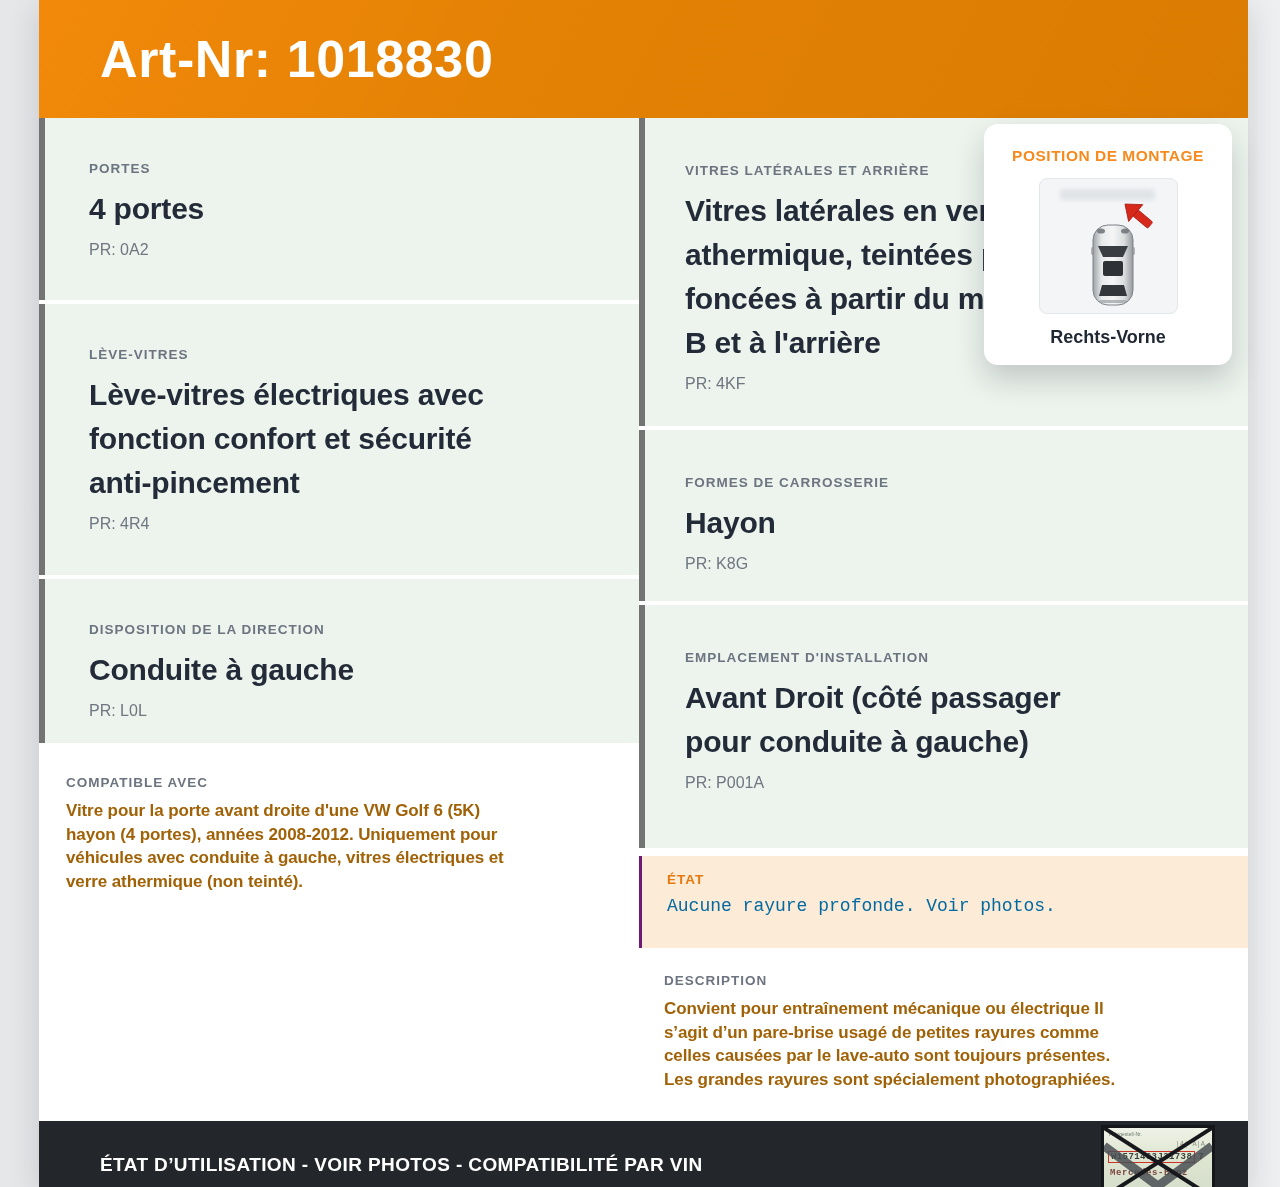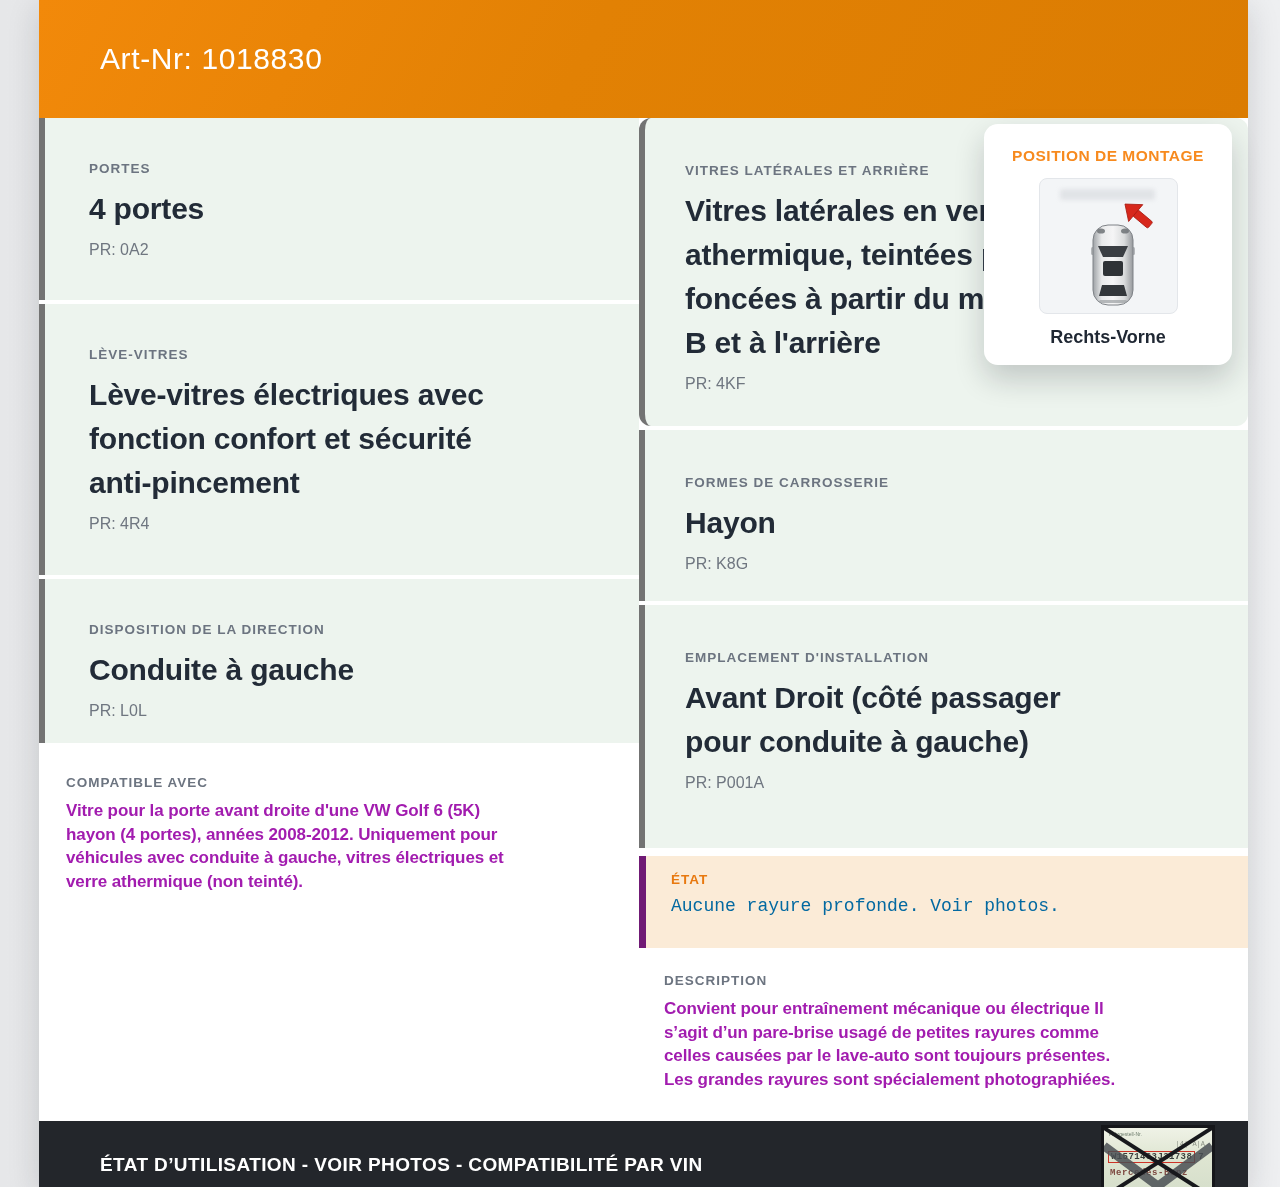--- a/index.html
+++ b/index.html
@@ -11,39 +11,39 @@
   }
   .page {
     position:absolute; left:39px; top:0; width:1209px; height:1187px;
     background:#fff; box-shadow:0 8px 30px rgba(25,30,38,.16);
   }
   
   .hdr {
     height:118px; background:linear-gradient(118deg,#F2890A 0%, #E28104 45%, #DB7C02 100%);
     display:flex; align-items:center; padding-left:61px;
   }
-  .hdr-title { color:#fff; font-size:30px; font-weight:400; letter-spacing:.6px; }
+  .hdr-title { color:#fff; font-size:52px; font-weight:700; letter-spacing:.6px; }
   
   .content { position:relative; display:grid; grid-template-columns:600px 609px; min-height:981px; background:#fff; }
   .col { display:flex; flex-direction:column; }
   .card { flex:none; overflow:hidden; background:#fff; }
   .card.green { background:#EDF4EE; border-left:6px solid #737373; }
-  .card.orange { background:#FBEBD7; border-left:7px solid #701a75; }
+  .card.orange { background:#FBEBD7; border-left:3px solid #701a75; }
   .col-left  .card.green { padding:43px 30px 20px 44px; }
   .col-right .card.green { padding:45px 20px 20px 40px; }
   .label { font-size:13.5px; font-weight:700; color:#6C7480; letter-spacing:1px; }
   .label.orange-lbl { color:#E8790F; }
   .title { font-size:30px; font-weight:700; color:#222B37; line-height:44px; margin-top:11px; white-space:pre-line; letter-spacing:-.2px; }
   .pr { font-size:16px; color:#6F7680; margin-top:10px; }
-  .body-strong { font-size:17px; font-weight:700; color:#a21caf; line-height:23.5px; margin-top:9px; white-space:pre-line; letter-spacing:-.1px; }
+  .body-strong { font-size:17px; font-weight:700; color:#a16207; line-height:23.5px; margin-top:9px; white-space:pre-line; letter-spacing:-.1px; }
   .etat-text { font-size:18px; font-weight:400; color:#0369a1; margin-top:9px;font-family:Liberation Mono, monospace; }
   
   .lc1{height:182px;} .lc2{height:271px; margin-top:4px;} .lc3{height:164px; margin-top:4px;}
   .lc4{flex:1 1 auto; margin-top:14px; padding:18px 28px 20px 27px;}
-  .rc1{height:308px;border-radius:12px;} .rc2{height:171px; margin-top:4px;} .rc3{height:243px; margin-top:4px;}
+  .rc1{height:308px;} .rc2{height:171px; margin-top:4px;} .rc3{height:243px; margin-top:4px;}
   .rc4{height:92px; margin-top:8px; padding:16px 20px 16px 25px;}
   .rc5{height:169px; margin-top:4px; padding:21px 20px 4px 25px;}
   
   .pos-card {
     position:absolute; left:945px; top:6px; width:248px; height:241px;
     background:#fff; border-radius:14px; box-shadow:0 14px 30px rgba(20,25,35,.20);
     text-align:center; padding-top:23px; z-index:6;
   }
   .pos-label { font-size:15.5px; font-weight:800; color:#F78A1E; letter-spacing:.5px; }
   .pos-imgbox {

